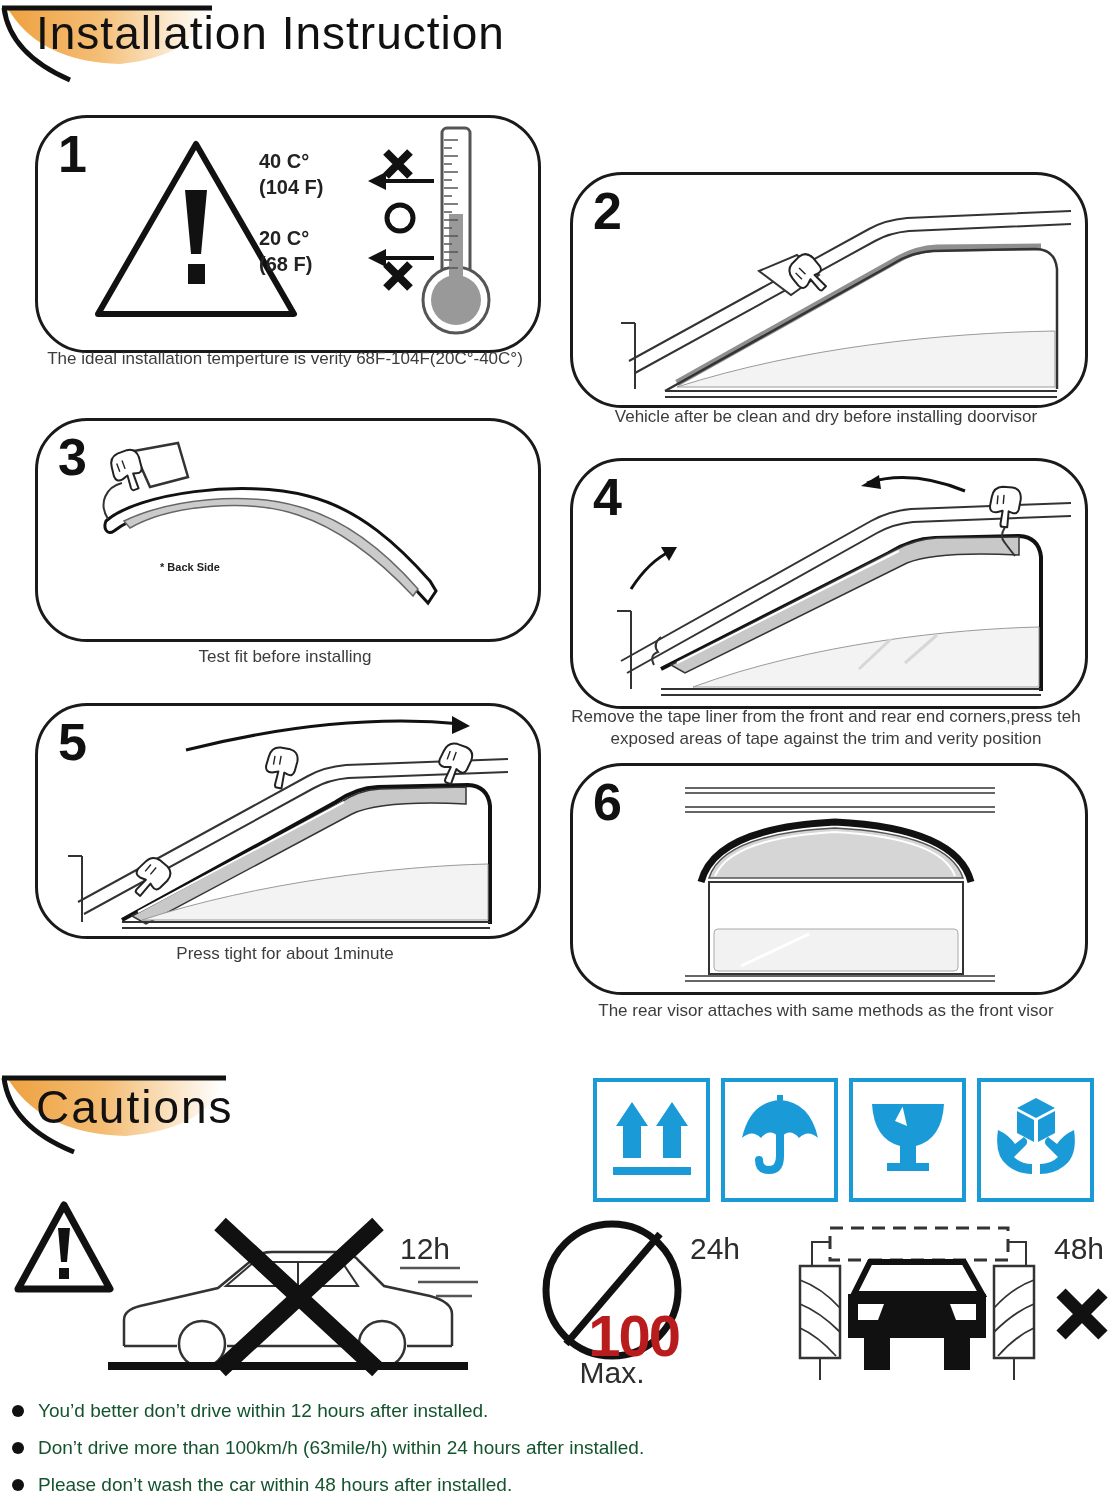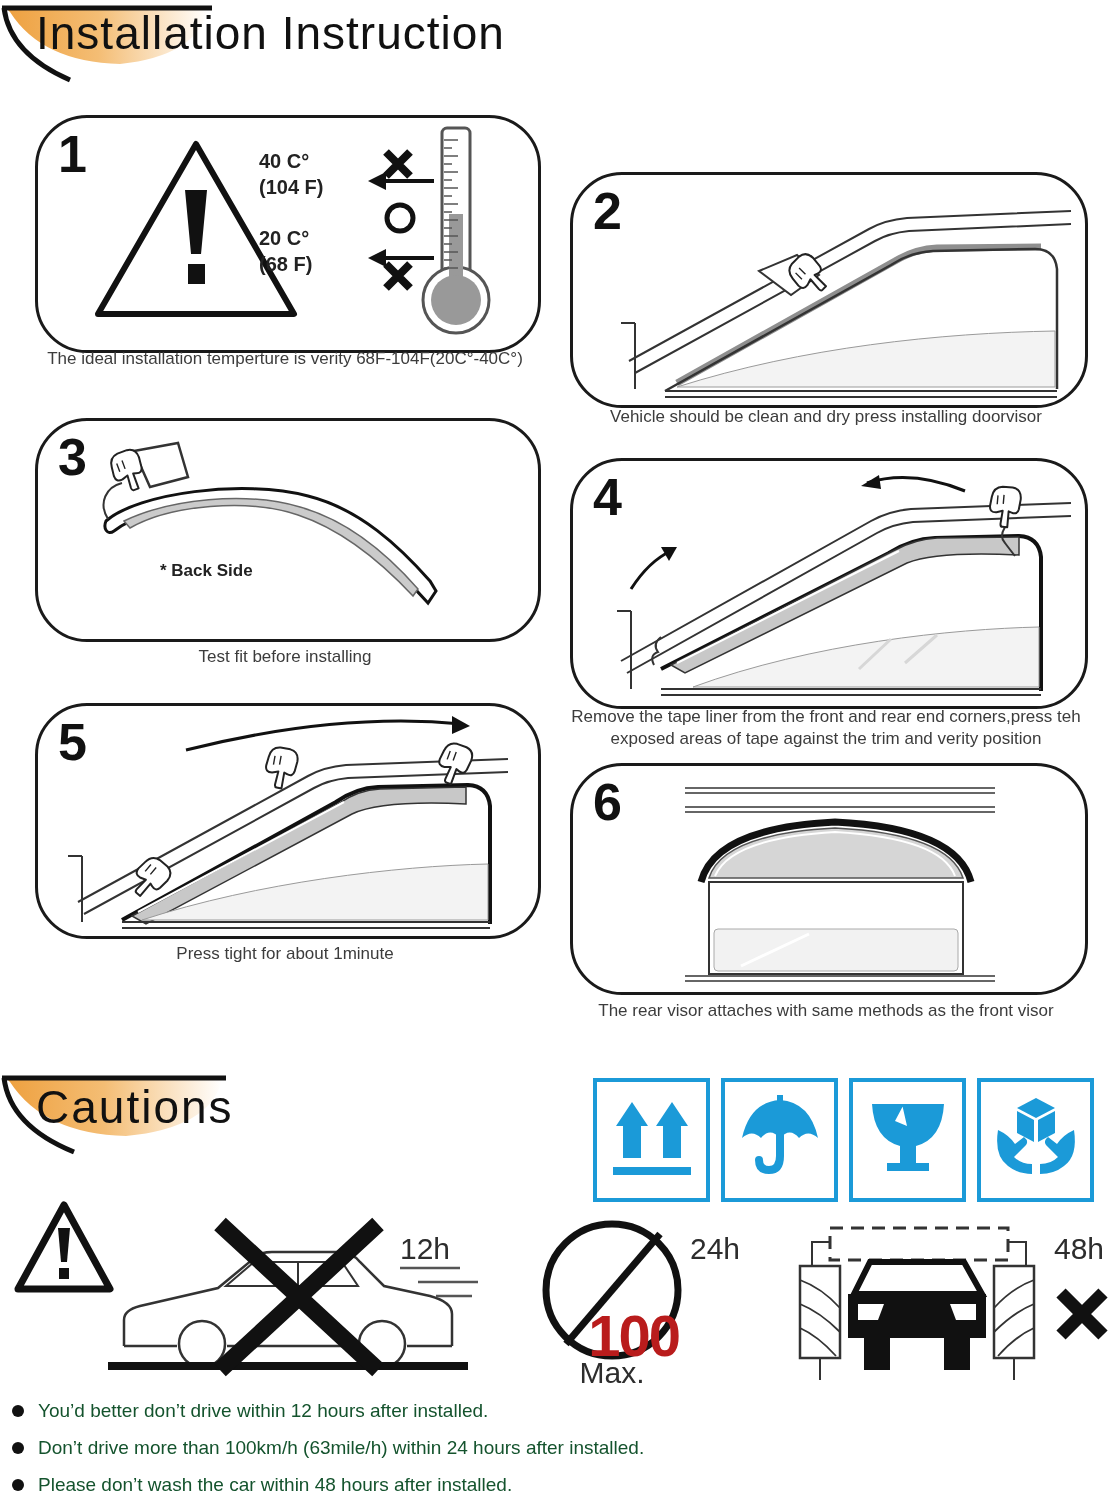--- a/index.html
+++ b/index.html
@@ -6,21 +6,21 @@
   #page{position:relative;width:1118px;height:1500px;background:#fff;overflow:hidden;
         font-family:Liberation Sans, sans-serif;color:#1a1a1a}
   .abs{position:absolute}
   .panel{position:absolute;border:3px solid #1a1a1a;border-radius:52px;background:#fff}
   .num{position:absolute;left:20px;top:6px;font-size:52px;font-weight:bold;color:#111;letter-spacing:1px}
   .caption{position:absolute;text-align:center;color:#3c3c3c;font-size:17px;line-height:1.32}
   .nowrap{white-space:nowrap}
   .heading-text{position:absolute;font-size:46px;color:#111;letter-spacing:1px}
   .tlabel{position:absolute;font-size:20px;font-weight:bold;color:#222;text-align:left;width:120px}
   .hlabel{position:absolute;font-size:30px;color:#2d2d2d}
-  .backside{position:absolute;font-size:17px;font-weight:bold;color:#222}
+  .backside{position:absolute;font-size:11px;font-weight:bold;color:#222}
   .bullet-row{display:flex;align-items:flex-start;margin-bottom:15px}
   .dot{width:12px;height:12px;border-radius:50%;background:#111;margin:5px 14px 0 4px;flex:0 0 auto}
   .bullet-text{font-size:19px;color:#14532d}
   svg{display:block}
 </style>
 </head>
 <body>
 
 <div id="page">
 
@@ -86,21 +86,21 @@
       <path d="M62,198 L302,66 Q316,58 336,56 L498,49" fill="none" stroke="#333" stroke-width="2"></path>
       <path d="M104,208 L322,86 Q342,74 364,73 L468,72" stroke="#8f8f8f" stroke-width="7" fill="none"></path>
       <path d="M92,216 L318,90 Q338,77 360,76 L462,74 Q482,74 484,94 L484,214" fill="none" stroke="#333" stroke-width="2.5"></path>
       <path d="M104,212 C230,172 368,158 482,156 L482,212 Z" fill="#f3f3f3" stroke="#9a9a9a" stroke-width="1"></path>
       <path d="M92,216 H484 M92,222 H484" stroke="#333" stroke-width="2"></path>
       <path d="M48,148 h14 M62,148 v66" stroke="#333" stroke-width="2"></path>
       <path d="M186,96 L224,80 L246,100 L218,120 Z" fill="#fff" stroke="#333" stroke-width="2"></path>
       <use href="#hand" transform="translate(218,78) rotate(135 18 22)"></use>
     </svg>
   </div>
-  <div class="caption nowrap" style="left:570px;top:406px;width:512px">Vehicle should be clean and dry press installing doorvisor</div>
+  <div class="caption nowrap" style="left:570px;top:406px;width:512px">Vehicle after be clean and dry before installing doorvisor</div>
 
   <div class="panel" style="left:35px;top:418px;width:500px;height:218px">
     <div class="num">3</div>
     <svg class="abs" style="left:0;top:0" width="494" height="212" viewBox="0 0 494 212">
       <path d="M68,100 C100,72 205,58 270,75 C322,88 362,126 392,160 L398,170 L390,182 C360,148 318,110 268,93 C205,71 115,80 76,110 C69,115 65,107 68,100 Z" fill="#fff" stroke="#111" stroke-width="3"></path>
       <path d="M86,100 C132,78 207,70 262,86 C312,100 352,136 380,168 L375,175 C346,144 308,110 260,94 C210,77 132,84 92,107 Z" fill="#cbcbcb" stroke="#666" stroke-width="1.5"></path>
       <path d="M70,98 C60,82 68,66 84,62" stroke="#333" stroke-width="2" fill="none"></path>
       <path d="M96,30 L140,22 L150,56 L112,66 Z" fill="#fff" stroke="#333" stroke-width="2.5"></path>
       <use href="#hand" transform="translate(72,28) rotate(160 18 22)"></use>
     </svg>

